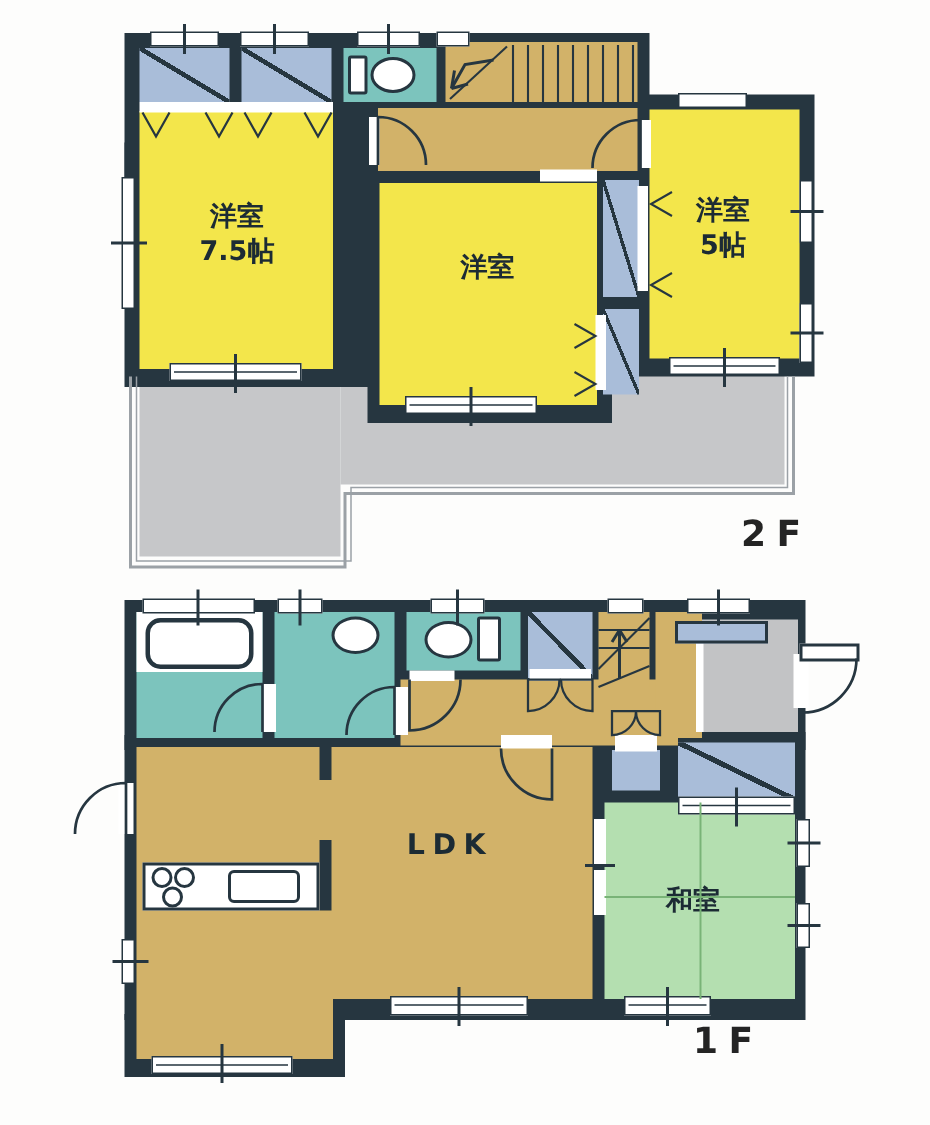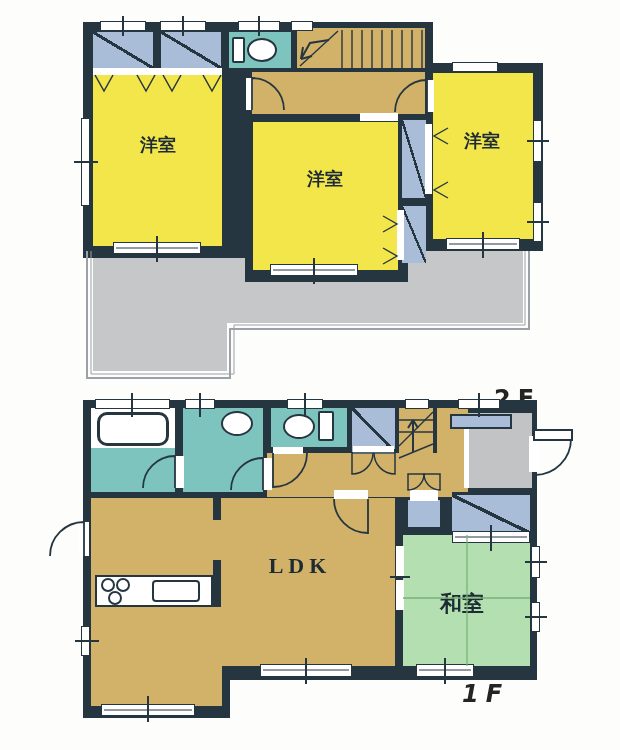--- a/index.html
+++ b/index.html
@@ -65,28 +65,30 @@
     <div class="win" style="left:533px;top:202px;width:9px;height:40px;"></div>
     <div class="win" style="left:113px;top:242px;width:88px;height:12px;"></div>
     <div class="win" style="left:270px;top:264px;width:88px;height:12px;"></div>
     <div class="win" style="left:446px;top:238px;width:74px;height:12px;"></div>
 
     <div class="fx" style="left:232px;top:37px;width:13px;height:26px;border-radius:2px;"></div>
     <div class="fx" style="left:247px;top:38px;width:30px;height:24px;border-radius:50%;"></div>
 
     <div class="lbl" style="left:104px;top:134px;width:108px;font-size:18px;">
       <span>洋室</span>
+      <span>7.5帖</span>
     </div>
     <div class="lbl" style="left:263px;top:168px;width:124px;font-size:18px;">
       <span>洋室</span>
     </div>
     <div class="lbl" style="left:430px;top:130px;width:104px;font-size:18px;">
       <span>洋室</span>
-    </div>
-    <div class="flab" style="left:494px;top:342px;margin-top:43px;">2F</div>
+      <span>5帖</span>
+    </div>
+    <div class="flab" style="left:494px;top:342px;">2F</div>
   </div>
 
   <div class="abs" style="left:0;top:0;width:620px;height:750px;">
 
     <div class="wall" style="left:83px;top:400px;width:454px;height:100px;"></div>
     <div class="wall" style="left:83px;top:490px;width:322px;height:190px;"></div>
     <div class="wall" style="left:83px;top:676px;width:147px;height:42px;"></div>
     <div class="wall" style="left:395px;top:488px;width:142px;height:192px;"></div>
 
     <div class="fill" style="left:91px;top:408px;width:84px;height:84px;background:var(--teal);"></div>
@@ -138,27 +140,27 @@
     <div class="fx" style="left:97px;top:412px;width:72px;height:34px;border-radius:10px;border-width:3px;"></div>
     <div class="fx" style="left:221px;top:411px;width:32px;height:25px;border-radius:50%;"></div>
     <div class="fx" style="left:283px;top:414px;width:32px;height:25px;border-radius:50%;"></div>
     <div class="fx" style="left:318px;top:411px;width:16px;height:30px;border-radius:2px;"></div>
     <div class="fx" style="left:95px;top:575px;width:118px;height:32px;"></div>
     <div class="fx" style="left:101px;top:578px;width:14px;height:14px;border-radius:50%;"></div>
     <div class="fx" style="left:116px;top:578px;width:14px;height:14px;border-radius:50%;"></div>
     <div class="fx" style="left:108px;top:591px;width:14px;height:14px;border-radius:50%;"></div>
     <div class="fx" style="left:152px;top:580px;width:48px;height:22px;border-radius:4px;"></div>
 
-    <div class="lbl" style="left:238px;top:552px;width:124px;font-size:22px;font-family:Liberation Serif, serif;">
+    <div class="lbl" style="left:238px;top:552px;width:124px;font-size:19px;">
       <span style="letter-spacing:5px;">LDK</span>
     </div>
-    <div class="lbl" style="left:402px;top:590px;width:120px;font-size:22px;">
+    <div class="lbl" style="left:402px;top:590px;width:120px;font-size:18px;">
       <span>和室</span>
     </div>
-    <div class="flab" style="left:462px;top:680px;font-style:italic;">1F</div>
+    <div class="flab" style="left:462px;top:680px;">1F</div>
   </div>
 
   <svg class="ov" width="620" height="750" viewBox="0 0 620 750">
 
     <path d="M87,251 V378 H230 V329 H529 V251" fill="none" stroke="#9ba1a6" stroke-width="2"></path>
     <path d="M91,251 V374 H234 V325 H525 V251" fill="none" stroke="#9ba1a6" stroke-width="1"></path>
 
     <g stroke="#263640" stroke-width="1.4" fill="none">
       <path d="M342,30 V68 M352,30 V68 M362,30 V68 M372,30 V68 M382,30 V68 M392,30 V68 M402,30 V68 M412,30 V68 M422,30 V68"></path>
       <path d="M300,66 L338,31"></path>

